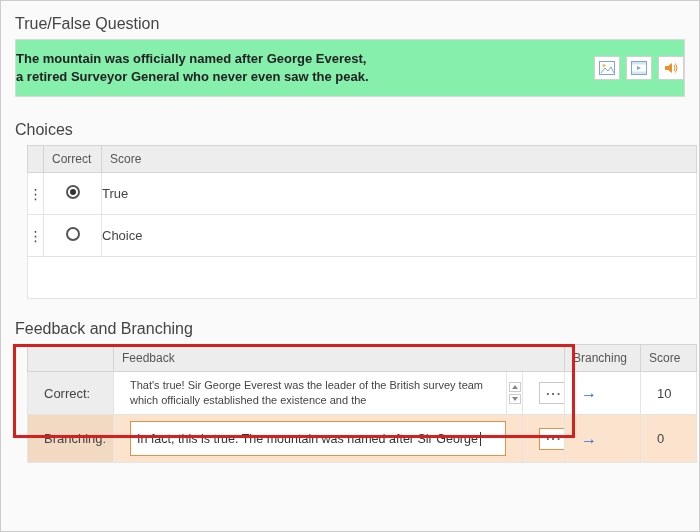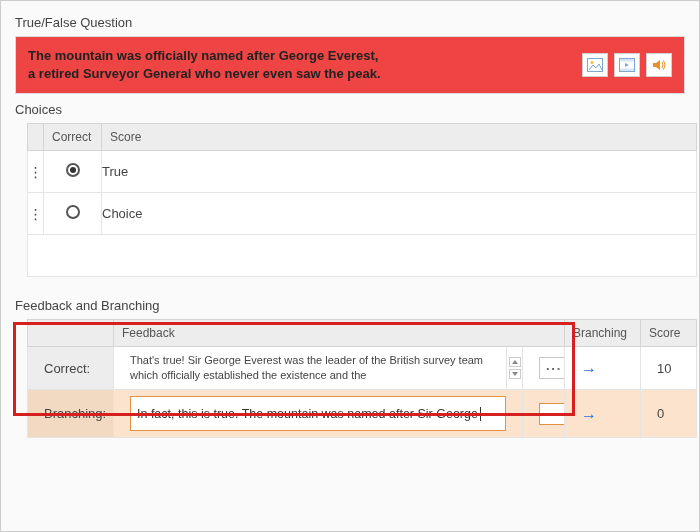--- a/index.html
+++ b/index.html
@@ -7,28 +7,28 @@
     font-family: "Segoe UI", Arial, sans-serif;
     font-size: 13px;
     color: #333;
     background: #fafafa;
     width: 700px;
     height: 532px;
     padding: 10px 14px;
     border: 1px solid #ccc;
   }
   .section-title {
-    font-size: 13px;
+    font-size: 16px;
     color: #444;
     margin: 4px 0 6px 0;
   }
   .question-box {
     border: 1px solid #d9d9d9;
-    background: #ef4444;
-    padding: 10px 12px;
+    background: #86efac;
+    padding: 10px 0;
     display: flex;
     align-items: center;
     justify-content: space-between;
     min-height: 58px;
   }
   .question-text {
     font-weight: 700;
     color: #222;
     line-height: 1.4;
     font-size: 13px;
@@ -150,21 +150,21 @@
     <div class="media-btn">
       <svg width="16" height="14" viewBox="0 0 16 14">
         <polygon points="2,5 5,5 9,2 9,12 5,9 2,9" fill="#e8902a"></polygon>
         <path d="M11 4 Q13 7 11 10" fill="none" stroke="#e8902a"></path>
         <path d="M12.5 2.5 Q15.5 7 12.5 11.5" fill="none" stroke="#e8902a"></path>
       </svg>
     </div>
   </div>
 </div>
 
-<div class="section-title" style="margin-top:8px">Choices</div>
+<div class="section-title" style="margin-top:24px">Choices</div>
 <table class="choices-table">
   <colgroup>
       <col class="c-handle">
       <col class="c-correct">
       <col>
     </colgroup>
   <thead>
     <tr>
       <th></th>
       <th>Correct</th>

